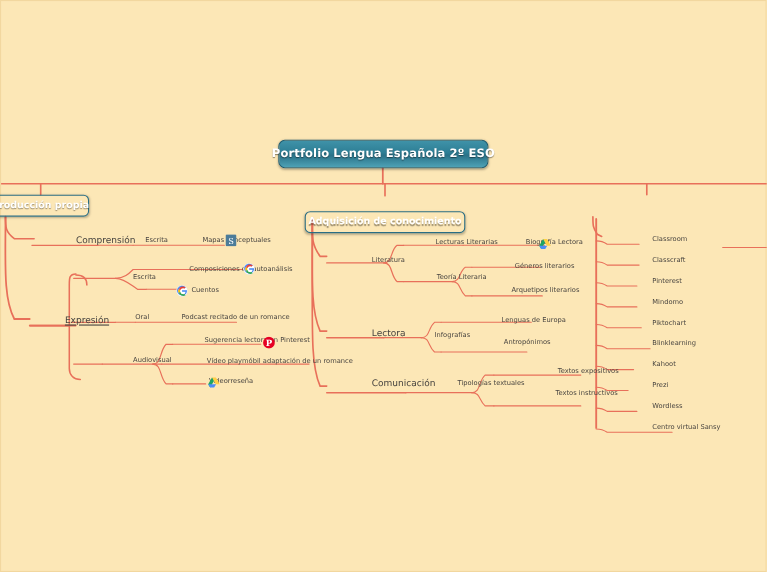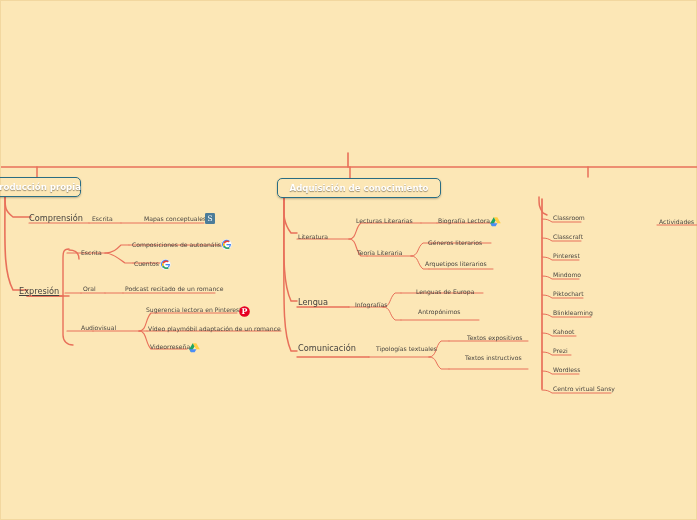--- a/index.html
+++ b/index.html
@@ -70,29 +70,30 @@
     box-sizing: border-box;
   }
   .main-node .lbl {
     color: #ffffff;
     font-size: 8.6px;
     font-weight: bold;
     text-shadow: 0 1px 1px rgba(0,0,0,.4);
     white-space: nowrap;
   }
   #node-produccion { left: -8px; top: 176px; width: 88px; }
-  #node-adquisicion { left: 276px; top: 177px; width: 164px; }
+  #node-adquisicion { left: 276px; top: 191px; width: 146px; }
   #node-recursos    { left: 530px; top: 176px; width: 114px; }
 
   
   .leaf {
     position: absolute;
     color: #3a3a38;
     white-space: nowrap;
     line-height: 1;
+    margin-left: 40px;
   }
   .leaf.lvl1 { font-size: 8.2px; color: #46433f; }
   .leaf.lvl2 { font-size: 6.1px; color: #4a4641; }
 
   
   .ico {
     position: absolute;
     width: 11px;
     height: 11px;
     display: block;
@@ -191,20 +192,23 @@
       <path d="M541,313 C546,313 548,314 551,316 L590,316" stroke-width="1"></path>
       <path d="M541,332 C546,332 548,333 551,335 L575,335" stroke-width="1"></path>
       <path d="M541,351 C546,351 548,352 551,354 L570,354" stroke-width="1"></path>
       <path d="M541,370 C546,370 548,371 551,373 L578,373" stroke-width="1"></path>
       <path d="M541,389 C546,389 548,390 551,392 L610,392" stroke-width="1"></path>
 
       <path d="M656,224 L697,224" stroke-width="1"></path>
     </g>
   </svg>
 
+  <div class="root-node">
+    <span class="lbl">Portfolio Lengua Española 2º ESO</span>
+  </div>
 
   <div class="main-node" id="node-produccion">
     <span class="lbl">Producción propia</span>
   </div>
   <div class="main-node" id="node-adquisicion">
     <span class="lbl">Adquisición de conocimiento</span>
   </div>
 
   <div class="leaf lvl1" style="left:28px; top:213px;">Comprensión</div>
   <div class="leaf lvl2" style="left:91px; top:215px;">Escrita</div>
@@ -261,21 +265,21 @@
   <svg class="ico" style="left:489px; top:215px;" viewBox="0 0 14 12" xmlns="http://www.w3.org/2000/svg">
     <path d="M4.7 0.6h4.6l4.4 7.7H9.1z" fill="#ffcf44"></path>
     <path d="M4.7 0.6L0.3 8.3l2.3 3.9 4.4-7.6z" fill="#1da462"></path>
     <path d="M0.3 8.3h9.2l-2.3 3.9H2.6z" fill="#4b8df8"></path>
   </svg>
 
   <div class="leaf lvl2" style="left:356px; top:249px;">Teoría Literaria</div>
   <div class="leaf lvl2" style="left:427px; top:239px;">Géneros literarios</div>
   <div class="leaf lvl2" style="left:424px; top:260px;">Arquetipos literarios</div>
 
-  <div class="leaf lvl1" style="left:297px; top:297px;">Lengua</div>
+  <div class="leaf lvl1" style="left:297px; top:297px;">Lectora</div>
   <div class="leaf lvl2" style="left:354px; top:301px;">Infografías</div>
   <div class="leaf lvl2" style="left:415px; top:288px;">Lenguas de Europa</div>
   <div class="leaf lvl2" style="left:417px; top:308px;">Antropónimos</div>
 
   <div class="leaf lvl1" style="left:297px; top:343px;text-align:center;">Comunicación</div>
   <div class="leaf lvl2" style="left:375px; top:345px;">Tipologías textuales</div>
   <div class="leaf lvl2" style="left:466px; top:334px;">Textos expositivos</div>
   <div class="leaf lvl2" style="left:464px; top:354px;">Textos instructivos</div>
 
   <div class="leaf lvl2" style="left:552px; top:214px;">Classroom</div>

